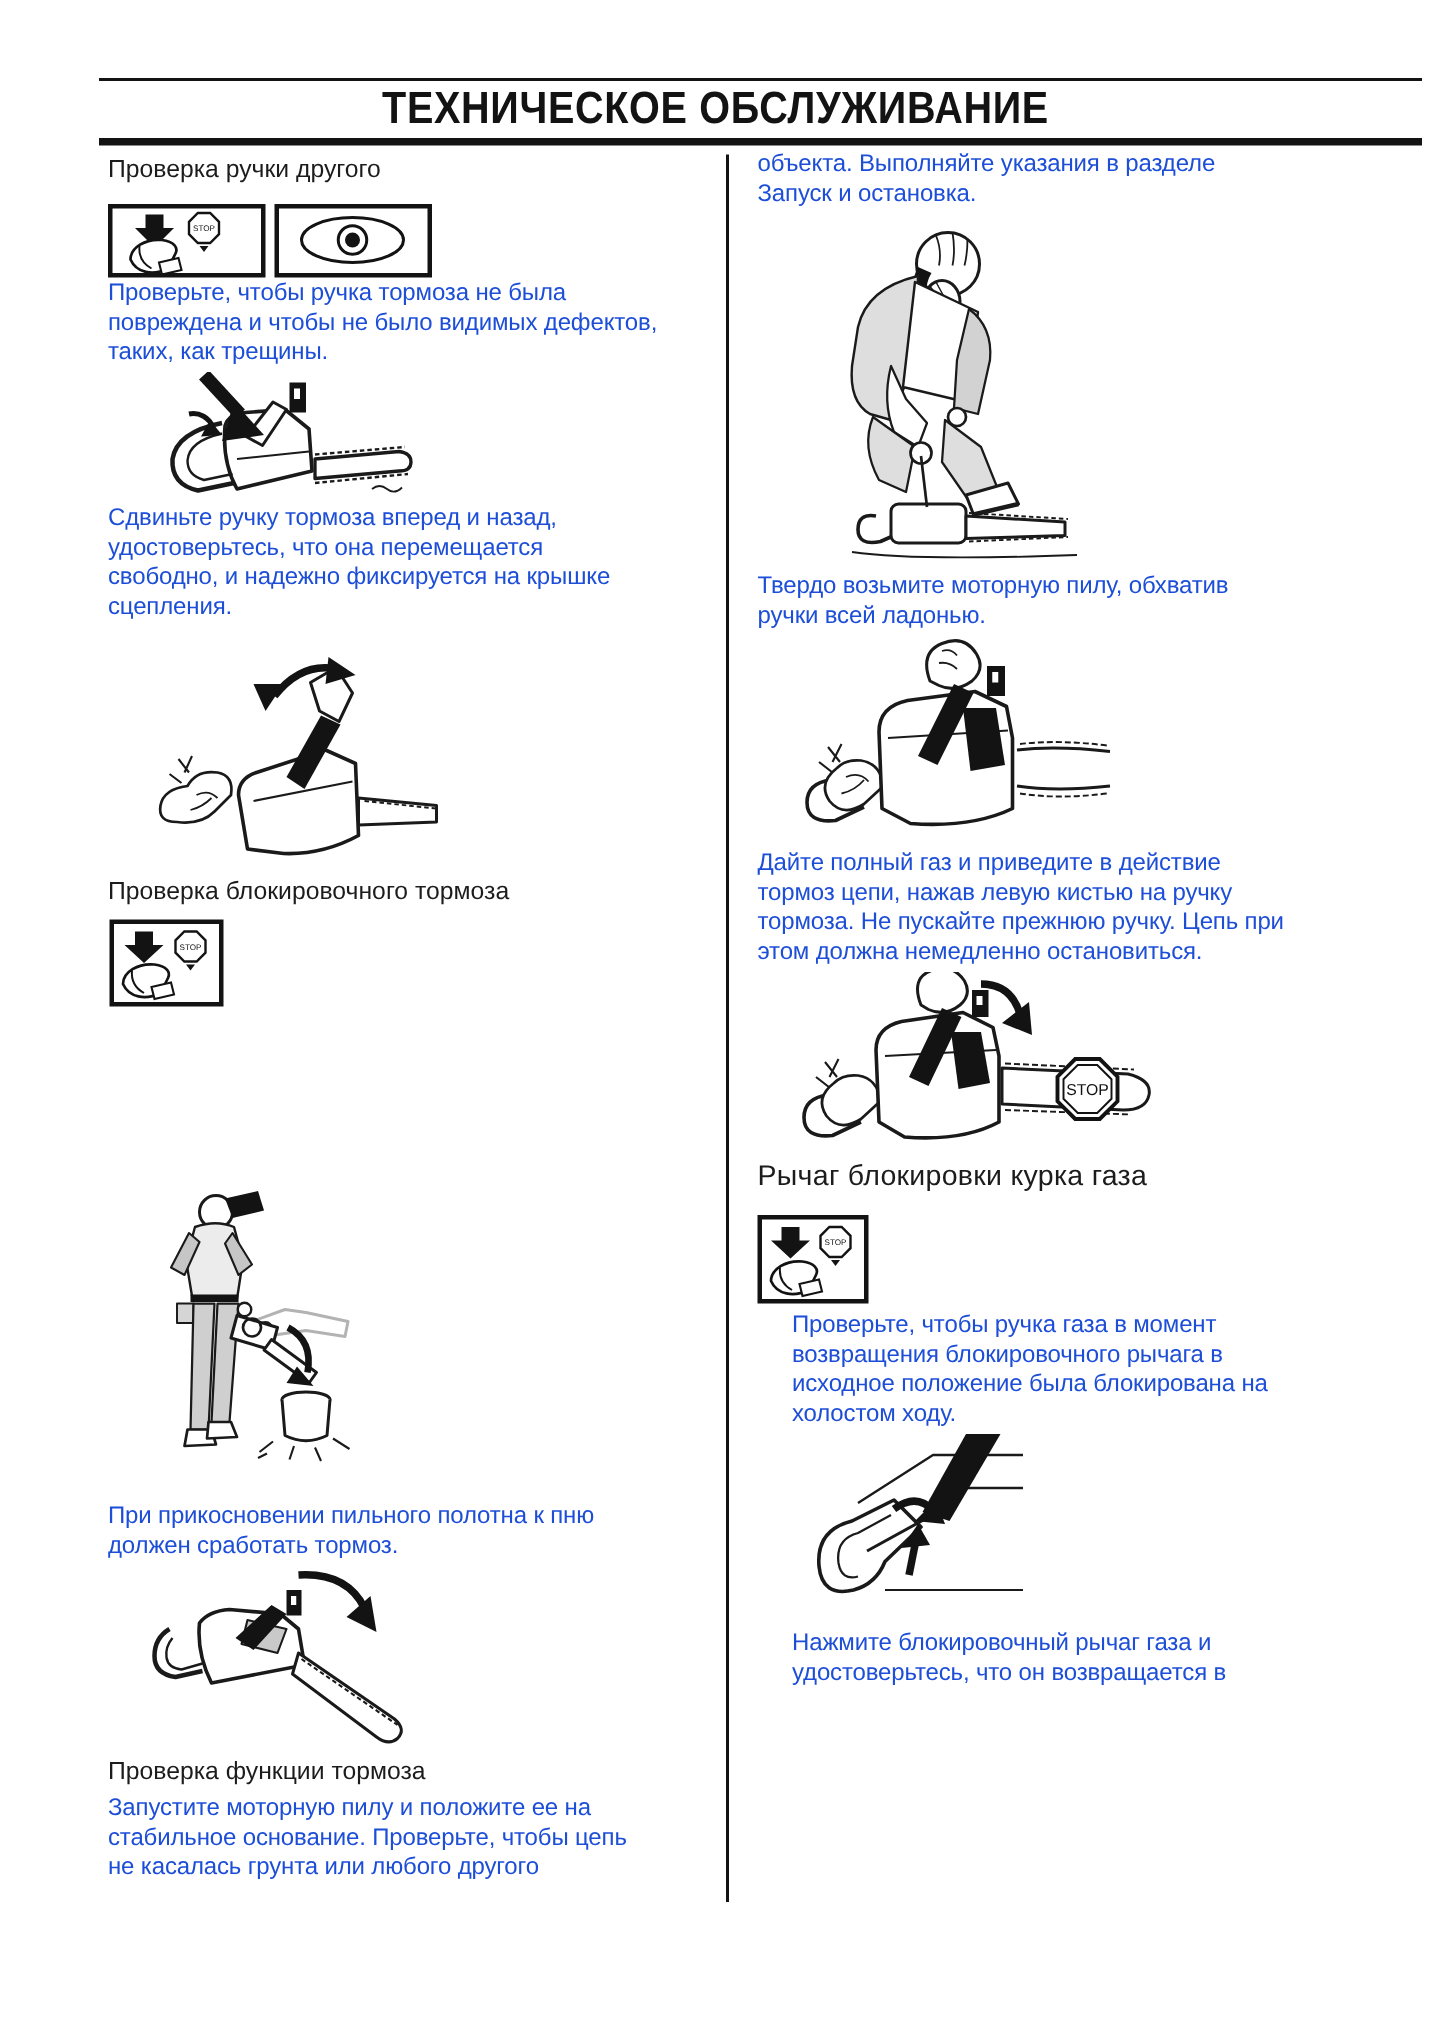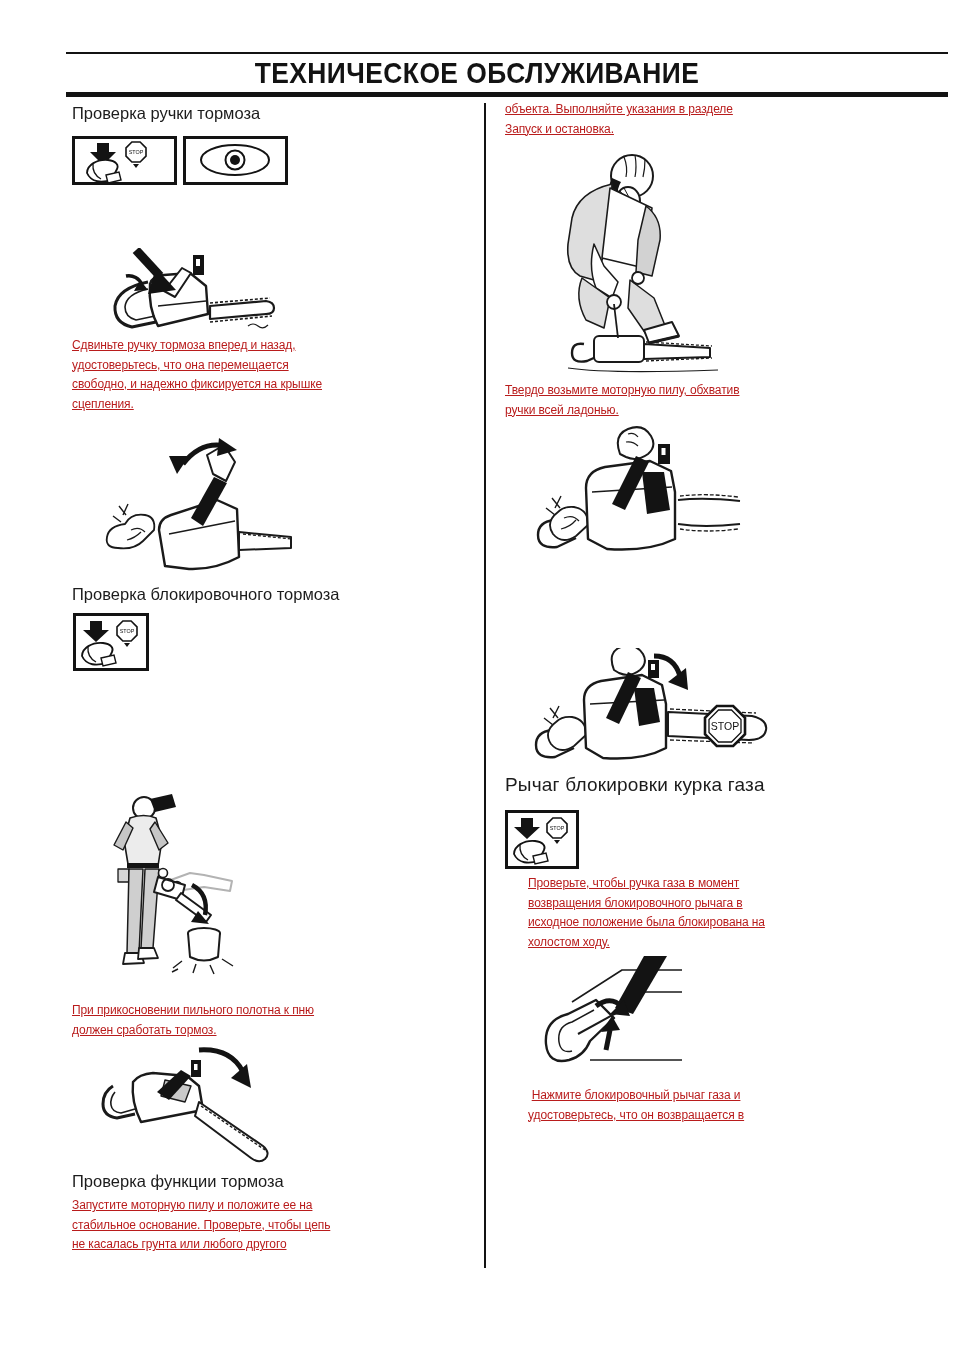--- a/index.html
+++ b/index.html
@@ -10,22 +10,22 @@
   }
   .abs { position:absolute; }
   .rule { background:#131313; }
   .page-title {
     left:0; right:0; top:56px; text-align:center;
     font-size:30px; font-weight:700; letter-spacing:0.5px;
     transform:scaleX(0.88); transform-origin:center; color:#131313;
     white-space:nowrap;
   }
   .body-text {
-    font-size:12px; line-height:19.5px; letter-spacing:-0.1px;
-    white-space:pre-line; margin:0; color:#b91c1c;text-decoration:underline;
+    font-size:16px; line-height:19.5px; letter-spacing:-0.1px;
+    white-space:pre-line; margin:0; color:#1d4ed8;
   }
   .sub-head { font-size:16.5px; font-weight:400; margin:0; color:#1c1c1c; }
   .big-head { font-size:19px; font-weight:400; margin:0; color:#1c1c1c; letter-spacing:0.2px; }
   .icon-box {
     background:#fff; border:3px solid #131313; box-sizing:border-box;
   }
   .illus svg, .icon-box svg { display:block; width:100%; height:100%; }
   svg { font-family:"Liberation Sans", sans-serif; }
   .divider { width:2px; background:#131313; }
 </style>
@@ -33,21 +33,21 @@
 <body>
 
 <div class="page">
 
   <div class="abs rule" style="left:66px; top:52px; width:882px; height:2px;"></div>
   <div class="abs page-title">ТЕХНИЧЕСКОЕ ОБСЛУЖИВАНИЕ</div>
   <div class="abs rule" style="left:66px; top:92px; width:882px; height:5px;"></div>
 
   <div class="abs divider" style="left:484px; top:103px; height:1165px;"></div>
 
-  <h3 class="abs sub-head" style="left:72px; top:104px;">Проверка ручки тормоза</h3>
+  <h3 class="abs sub-head" style="left:72px; top:104px;">Проверка ручки другого</h3>
 
   <div class="abs icon-box" style="left:72px; top:136px; width:105px; height:49px;">
     <svg viewBox="0 0 99 43">
       <g>
         <polygon points="22,4 34,4 34,13 41,13 28,26 15,13 22,13" fill="#131313"></polygon>
       </g>
       <g>
         <polygon points="56.9,3 65.1,3 71,8.9 71,17.1 65.1,23 56.9,23 51,17.1 51,8.9" fill="#fff" stroke="#131313" stroke-width="1.6"></polygon>
         <text x="61" y="15" font-size="5.4" text-anchor="middle" fill="#131313">STOP</text>
         <polygon points="58,25 64,25 61,29" fill="#131313"></polygon>
@@ -61,20 +61,23 @@
   </div>
 
   <div class="abs icon-box" style="left:183px; top:136px; width:105px; height:49px;">
     <svg viewBox="0 0 99 43">
       <ellipse cx="49" cy="21" rx="34" ry="15" fill="#fff" stroke="#131313" stroke-width="2"></ellipse>
       <circle cx="49" cy="21" r="9.5" fill="#fff" stroke="#131313" stroke-width="2"></circle>
       <circle cx="49" cy="21" r="5" fill="#131313"></circle>
     </svg>
   </div>
 
+  <p class="abs body-text" style="left:72px; top:186px;">Проверьте, чтобы ручка тормоза не была
+повреждена и чтобы не было видимых дефектов,
+таких, как трещины.</p>
 
   <div class="abs illus" style="left:98px; top:248px; width:180px; height:100px;">
     <svg viewBox="0 0 180 100">
       <g fill="#fff" stroke="#1a1a1a" stroke-width="2.2" stroke-linejoin="round">
         <path d="M112,58 L168,53 Q176,54 176,60 Q176,66 168,66 L112,71 Z"></path>
         <path d="M112,55 L172,50" stroke-dasharray="3 2" stroke-width="1.6" fill="none"></path>
         <path d="M112,74 L174,68" stroke-dasharray="3 2" stroke-width="1.6" fill="none"></path>
         <path d="M150,78 q5,-4 10,0 q5,4 10,-1" fill="none" stroke-width="1.2"></path>
         <path d="M52,36 Q54,28 66,27 L92,25 L108,38 L110,66 L60,78 Q50,60 52,36 Z" stroke-width="2.4"></path>
         <path d="M60,58 L108,53" fill="none" stroke-width="1.4"></path>
@@ -249,20 +252,24 @@
         <path d="M150,74 q26,-3 62,1 M150,98 q26,4 62,0" stroke-width="2" fill="none"></path>
         <path d="M152,70 q26,-3 58,1 M152,103 q26,4 58,0" stroke-dasharray="4 2" stroke-width="1.3" fill="none"></path>
       </g>
       <polygon points="84,78 108,30 121,36 97,84" fill="#131313"></polygon>
       <polygon points="114,46 136,46 142,84 119,88" fill="#131313"></polygon>
       <rect x="130" y="18" width="12" height="20" fill="#131313"></rect>
       <rect x="133.5" y="22" width="4" height="7" fill="#fff"></rect>
     </svg>
   </div>
 
+  <p class="abs body-text" style="left:505px; top:566px;">Дайте полный газ и приведите в действие
+тормоз цепи, нажав левую кистью на ручку
+тормоза. Не пускайте прежнюю ручку. Цепь при
+этом должна немедленно остановиться.</p>
 
   <div class="abs illus" style="left:528px; top:648px; width:252px; height:125px;">
     <svg viewBox="0 0 252 125">
       <g fill="#fff" stroke="#1a1a1a" stroke-linejoin="round">
         <path d="M22,60 l8,10 M31,58 l-6,12 M16,70 l9,7" stroke-width="1.4" fill="none"></path>
         <path d="M24,82 Q8,84 8,97 Q8,111 27,109 L46,100" fill="none" stroke-width="2.4"></path>
         <path d="M28,74 q-13,10 -5,22 q9,11 23,2 l13,-12 q-2,-15 -15,-17 q-10,-1 -16,5 Z" stroke-width="1.8"></path>
         <path d="M56,52 Q56,37 73,33 L114,27 L134,37 L138,56 L138,100 Q114,113 75,110 L58,100 Z" stroke-width="2.4"></path>
         <path d="M62,56 L136,52" fill="none" stroke-width="1.4"></path>
         <path d="M86,22 q-7,-18 7,-23 q14,-5 22,7 q5,9 -3,16 q-10,8 -21,3 Z" stroke-width="2"></path>
@@ -325,16 +332,16 @@
         <path d="M64,50 q15,-11 26,1" stroke="#131313" stroke-width="5" fill="none"></path>
         <polygon points="92,44 98,60 78,58" fill="#131313"></polygon>
       </g>
       <g>
         <path d="M74,94 L78,74" stroke="#131313" stroke-width="5" fill="none"></path>
         <polygon points="69,76 88,74 80,60" fill="#131313"></polygon>
       </g>
     </svg>
   </div>
 
-  <p class="abs body-text" style="left:528px; top:1086px;text-align:center;">Нажмите блокировочный рычаг газа и
+  <p class="abs body-text" style="left:528px; top:1086px;">Нажмите блокировочный рычаг газа и
 удостоверьтесь, что он возвращается в</p>
 
 </div>
 
 </body></html>

